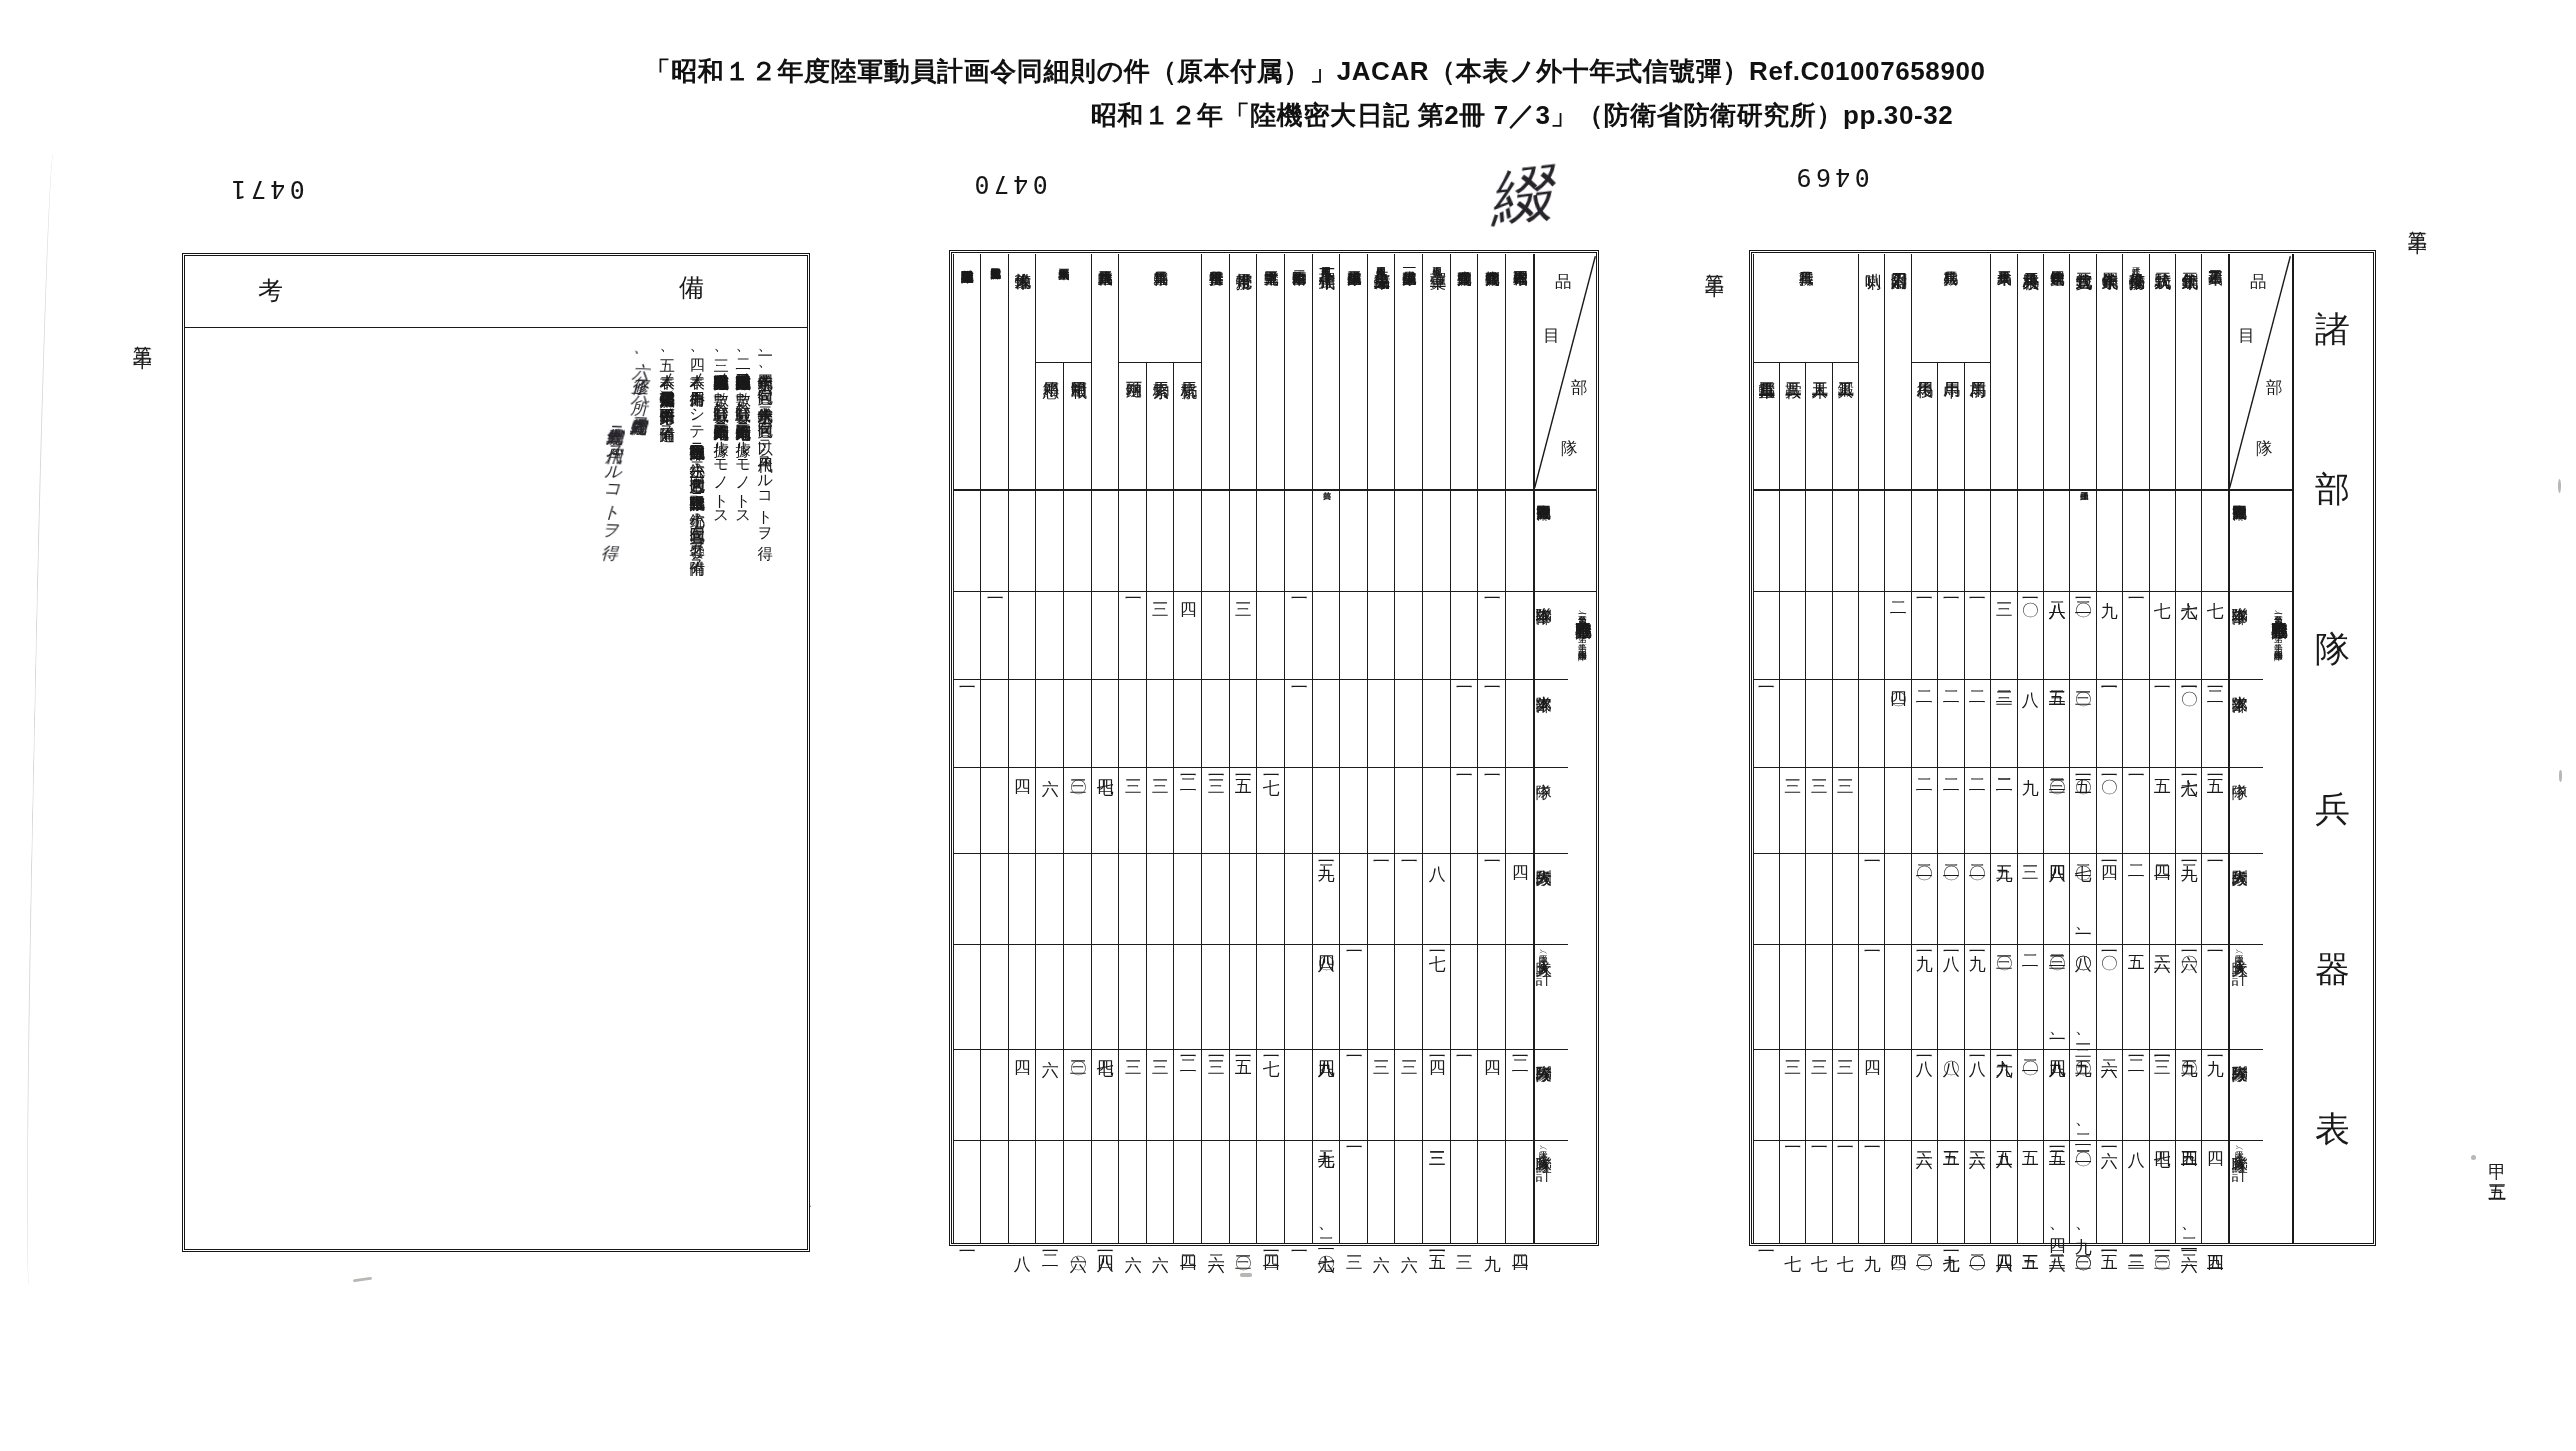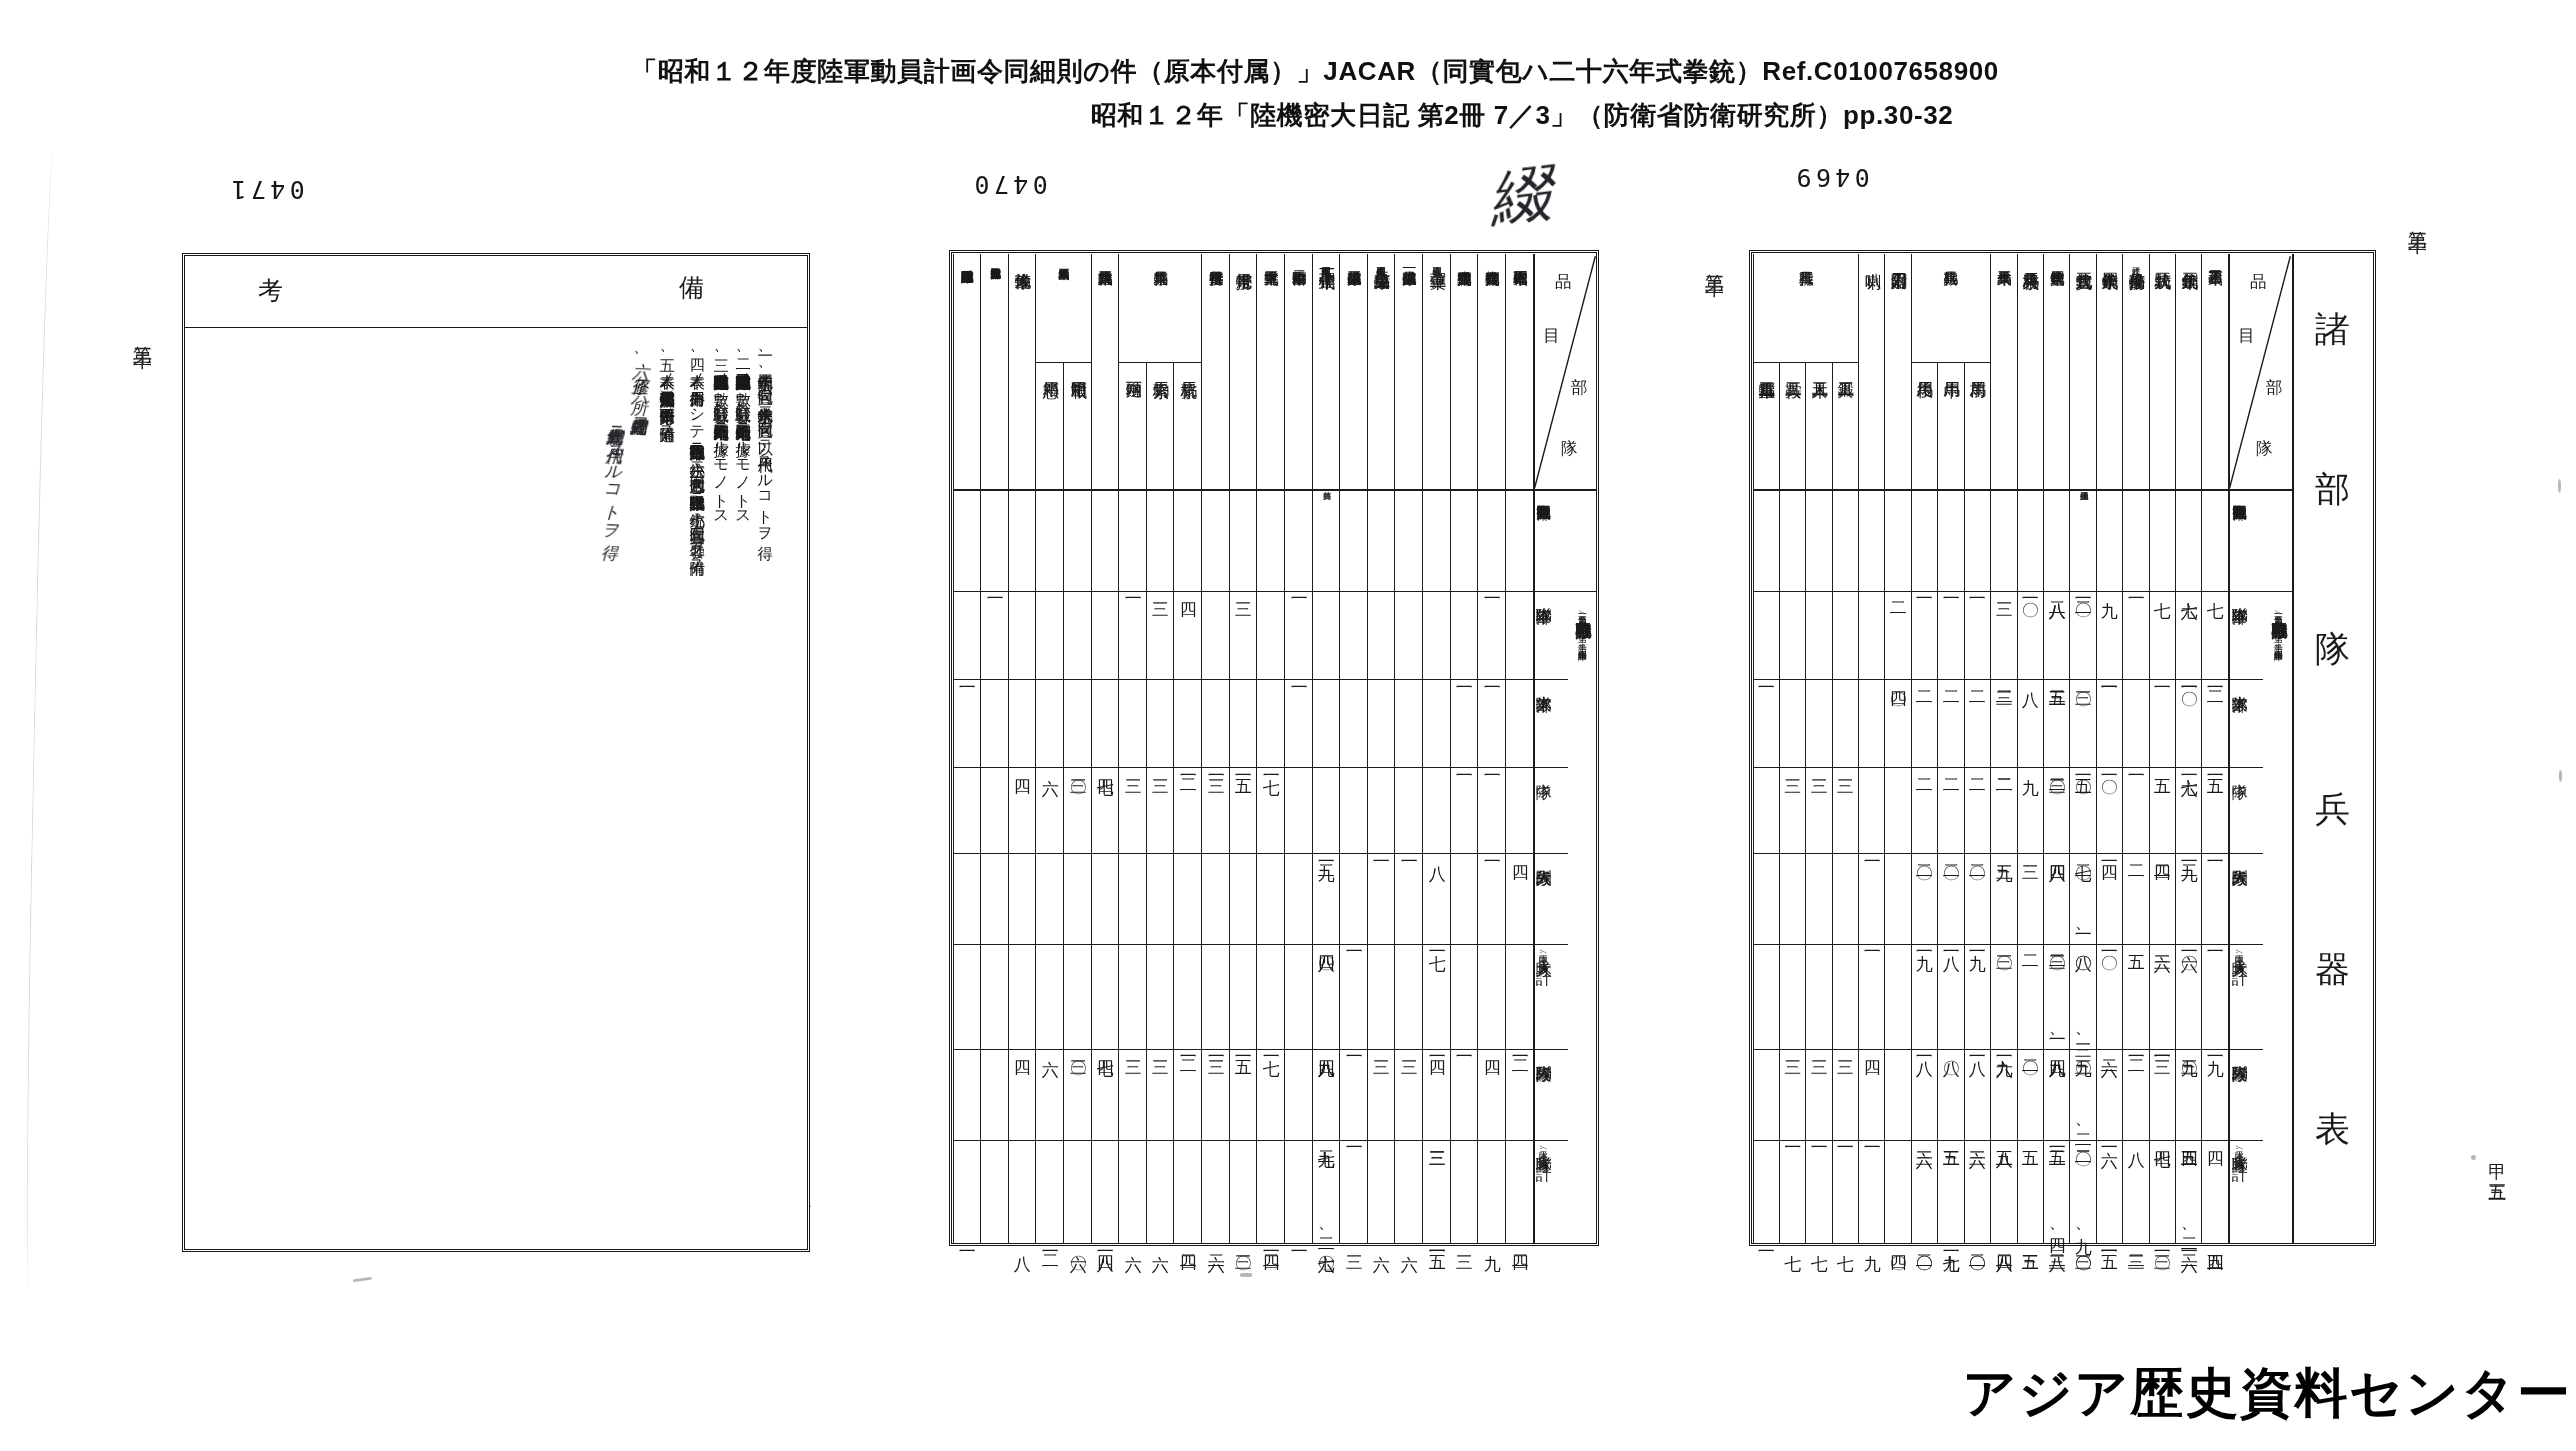--- a/index.html
+++ b/index.html
@@ -27,21 +27,21 @@
         letter-spacing:1.7px;color:#000;white-space:nowrap;}
   .foldline{border-left:1.7px solid #c4c2bc;border-radius:48% 0 0 46%;opacity:.65;transform:rotate(1.2deg);}
   .speck{background:#9a9892;border-radius:50%;opacity:.7;}
   svg{display:block;}
 </style>
 </head>
 <body>
 
 <div id="canvas">
 
-  <div class="abs hdrline" style="left:1315px;top:54px;">「昭和１２年度陸軍動員計画令同細則の件（原本付属）」JACAR（同實包ハ二十六年式拳銃）Ref.C01007658900</div>
+  <div class="abs hdrline" style="left:1315px;top:54px;">「昭和１２年度陸軍動員計画令同細則の件（原本付属）」JACAR（本表ノ外十年式信號彈）Ref.C01007658900</div>
   <div class="abs hdrline" style="left:1522px;top:98px;">昭和１２年「陸機密大日記 第2冊 7／3」（防衛省防衛研究所）pp.30-32</div>
 
   <div class="abs pagenum" style="left:227px;top:175px;">0471</div>
   <div class="abs pagenum" style="left:970px;top:170px;">0470</div>
   <div class="abs pagenum" style="left:1792px;top:163px;">0469</div>
 
   <div class="abs vtext sheetnum" style="left:133px;top:331px;">第三十二</div>
   <div class="abs vtext sheetnum" style="left:1705px;top:259px;">第三十二</div>
   <div class="abs vtext sheetnum" style="left:2408px;top:216px;">第三十二</div>
 
@@ -891,21 +891,20 @@
       </div>
       <div style="left: 478px; top: 341px; width: 31px; height: 82px; position: absolute;"><span class="vtext rowlabel" style="height: 100%;">聯隊本部</span></div>
       <div style="left: 478px; top: 429px; width: 31px; height: 82px; position: absolute;"><span class="vtext rowlabel" style="height: 100%;">大隊本部</span></div>
       <div style="left: 478px; top: 517px; width: 31px; height: 79px; position: absolute;"><span class="vtext rowlabel" style="height: 100%;">中隊</span></div>
       <div style="left: 478px; top: 603px; width: 31px; height: 84px; position: absolute;"><span class="vtext rowlabel" style="height: 100%;">大隊段列</span></div>
       <div style="left: 478px; top: 694px; width: 31px; height: 98px; position: absolute;"><span class="vtext rowlabel" style="height: 100%;">大隊<span class="note">（中隊三、大隊段列一）</span>計</span></div>
       <div style="left: 478px; top: 799px; width: 31px; height: 85px; position: absolute;"><span class="vtext rowlabel" style="height: 100%;">聯隊段列</span></div>
       <div style="left: 478px; top: 890px; width: 31px; height: 97px; position: absolute;"><span class="vtext rowlabel" style="height: 100%;">聯隊<span class="note">（大隊二、聯隊段列一）</span>計</span></div>
     </div>
 
-  <div class="abs logo" style="right:4.4px;top:1358px;">アジア歴史資料センター</div>
 
   <div class="abs foldline" style="left:34px;top:154px;width:14.3px;height:1131px;"></div>
   <div class="abs speck" style="left:2471px;top:1155px;width:5px;height:5px;"></div>
   <div class="abs speck" style="left:353px;top:1278px;width:19px;height:3.3px;border-radius:1.7px;transform:rotate(-8deg);"></div>
   <div class="abs speck" style="left:1240px;top:1273px;width:12px;height:3.9px;border-radius:1.7px;"></div>
   <div class="abs speck" style="left:2558px;top:479px;width:3.3px;height:14.3px;"></div>
   <div class="abs speck" style="left:2559px;top:770px;width:3.3px;height:12px;"></div>
 </div>
 
 

